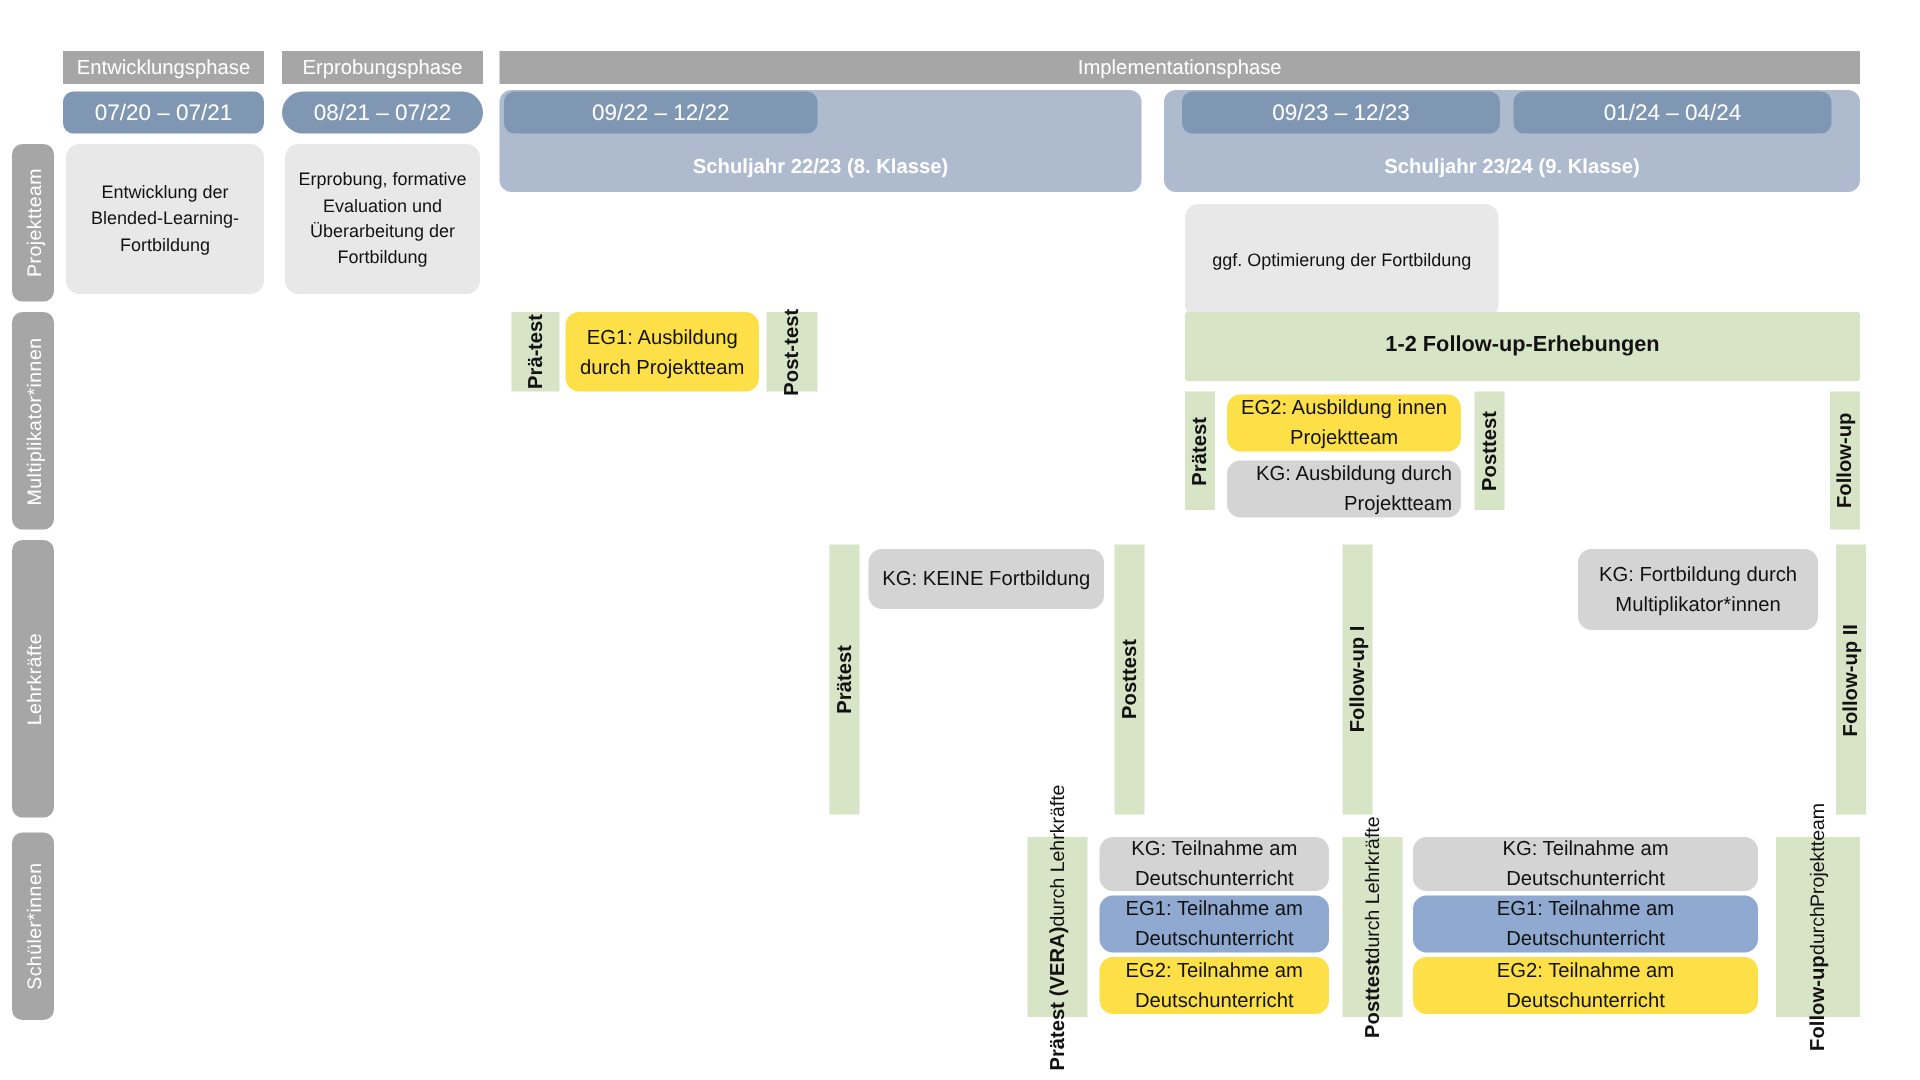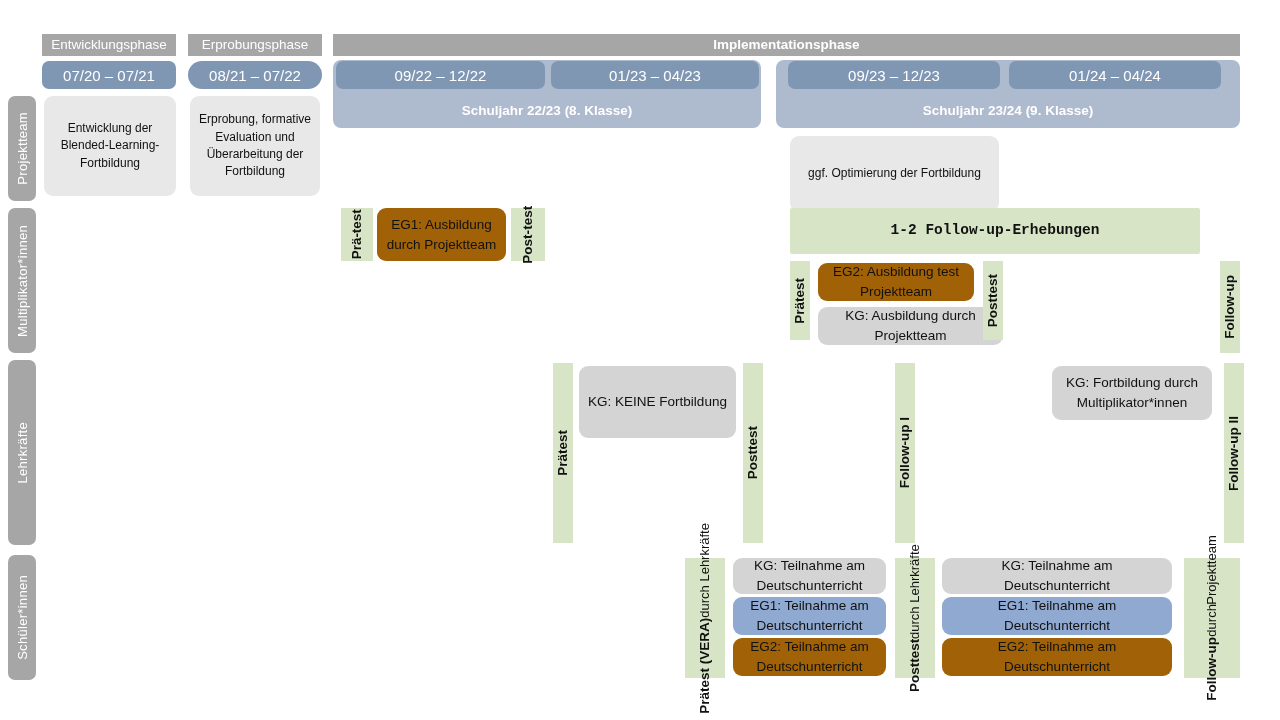--- a/index.html
+++ b/index.html
@@ -39,21 +39,21 @@
   }
   .rowlabel span{
     writing-mode:vertical-rl;transform:rotate(180deg);
     white-space:nowrap;letter-spacing:.3px;
   }
 
   
   .boxgray{background:#e8e8e8;border-radius:9px;font-size:12px;line-height:1.45;}
   .boxgray2{background:#d4d4d4;border-radius:9px;font-size:13.5px;line-height:1.45;}
   .boxblue1{background:#8fa9d0;border-radius:9px;font-size:13.5px;line-height:1.45;}
-  .boxblue2{background:#a16207;border-radius:9px;font-size:13.5px;line-height:1.45;}
+  .boxblue2{background:#fde047;border-radius:9px;font-size:13.5px;line-height:1.45;}
 
   
   .green{background:#d7e4c6;}
   .green .vtxt{
     writing-mode:vertical-rl;transform:rotate(180deg);
     white-space:nowrap;font-weight:bold;font-size:13.5px;line-height:1.15;
   }
   .green.vstack{display:flex;align-items:center;justify-content:center;}
   .vgroup{
     writing-mode:vertical-rl;transform:rotate(180deg);
@@ -81,38 +81,35 @@
 <body>
 
 <div id="stage">
 
   <div class="abs phasebar ctr" style="left:42px;top:34px;width:134px;height:22px;">
     <span>Entwicklungsphase</span>
   </div>
   <div class="abs phasebar ctr" style="left:188px;top:34px;width:134px;height:22px;">
     <span>Erprobungsphase</span>
   </div>
-  <div class="abs phasebar ctr" style="left:333px;top:34px;width:907px;height:22px;font-weight:bold;">
+  <div class="abs phasebar ctr" style="left:333px;top:34px;width:907px;height:22px;">
     <span>Implementationsphase</span>
   </div>
 
   <div class="abs syband" style="left:333px;top:60px;width:428px;height:68px;"></div>
   <div class="abs syband" style="left:776px;top:60px;width:464px;height:68px;"></div>
 
   <div class="abs period ctr" style="left:42px;top:61px;width:134px;height:28px;">
     <span>07/20 – 07/21</span>
   </div>
   <div class="abs period ctr" style="left:188px;top:61px;width:134px;height:28px;border-radius:14px;">
     <span>08/21 – 07/22</span>
   </div>
   <div class="abs period ctr" style="left:336px;top:61px;width:209px;height:28px;">
     <span>09/22 – 12/22</span>
-  </div>
-  <div class="abs period ctr" style="left:551px;top:61px;width:208px;height:28px;">
-    <span>01/23 – 04/23</span>
   </div>
   <div class="abs period ctr" style="left:788px;top:61px;width:212px;height:28px;">
     <span>09/23 – 12/23</span>
   </div>
   <div class="abs period ctr" style="left:1009px;top:61px;width:212px;height:28px;">
     <span>01/24 – 04/24</span>
   </div>
 
   <div class="abs schoolyear ctr" style="left:333px;top:96px;width:428px;height:28px;background:transparent;">
     <span>Schuljahr 22/23 (8. Klasse)</span>
@@ -153,43 +150,43 @@
   <div class="abs boxblue2 ctr" style="left:377px;top:208px;width:129px;height:53px;padding:2px 6px;">
     <span>EG1: Ausbildung durch Projektteam</span>
   </div>
   <div class="abs green vstack" style="left:511px;top:208px;width:34px;height:53px;">
     <span class="vtwo">
       <span>Post-</span>
       <span>test</span>
     </span>
   </div>
 
-  <div class="abs green hbanner ctr" style="left:790px;top:208px;width:410px;height:46px;flex-direction:column;font-family:Liberation Mono, monospace;">
+  <div class="abs green hbanner ctr" style="left:790px;top:208px;width:450px;height:46px;flex-direction:column;">
     <span>1-2 Follow-up-Erhebungen</span>
   </div>
   <div class="abs green vstack" style="left:790px;top:261px;width:20px;height:79px;">
     <span class="vtxt">Prätest</span>
   </div>
   <div class="abs boxblue2 ctr" style="left:818px;top:263px;width:156px;height:38px;padding:2px 6px;">
-    <span>EG2: Ausbildung test Projektteam</span>
-  </div>
-  <div class="abs boxgray2 ctr" style="left:818px;top:307px;width:185px;height:38px;padding:2px 6px;">
+    <span>EG2: Ausbildung innen Projektteam</span>
+  </div>
+  <div class="abs boxgray2 ctr" style="left:818px;top:307px;width:156px;height:38px;padding:2px 6px;text-align:right;">
     <span>KG: Ausbildung durch Projektteam</span>
   </div>
   <div class="abs green vstack" style="left:983px;top:261px;width:20px;height:79px;">
     <span class="vtxt">Posttest</span>
   </div>
   <div class="abs green vstack" style="left:1220px;top:261px;width:20px;height:92px;">
     <span class="vtxt">Follow-up</span>
   </div>
 
   <div class="abs green vstack" style="left:553px;top:363px;width:20px;height:180px;">
     <span class="vtxt">Prätest</span>
   </div>
-  <div class="abs boxgray2 ctr" style="left:579px;top:366px;width:157px;height:72px;padding:2px 8px;">
+  <div class="abs boxgray2 ctr" style="left:579px;top:366px;width:157px;height:40px;padding:2px 8px;">
     <span>KG:  KEINE Fortbildung</span>
   </div>
   <div class="abs green vstack" style="left:743px;top:363px;width:20px;height:180px;">
     <span class="vtxt">Posttest</span>
   </div>
   <div class="abs green vstack" style="left:895px;top:363px;width:20px;height:180px;">
     <span class="vtxt">Follow-up I</span>
   </div>
   <div class="abs boxgray2 ctr" style="left:1052px;top:366px;width:160px;height:54px;padding:2px 8px;">
     <span>KG: Fortbildung durch Multiplikator*innen</span>

